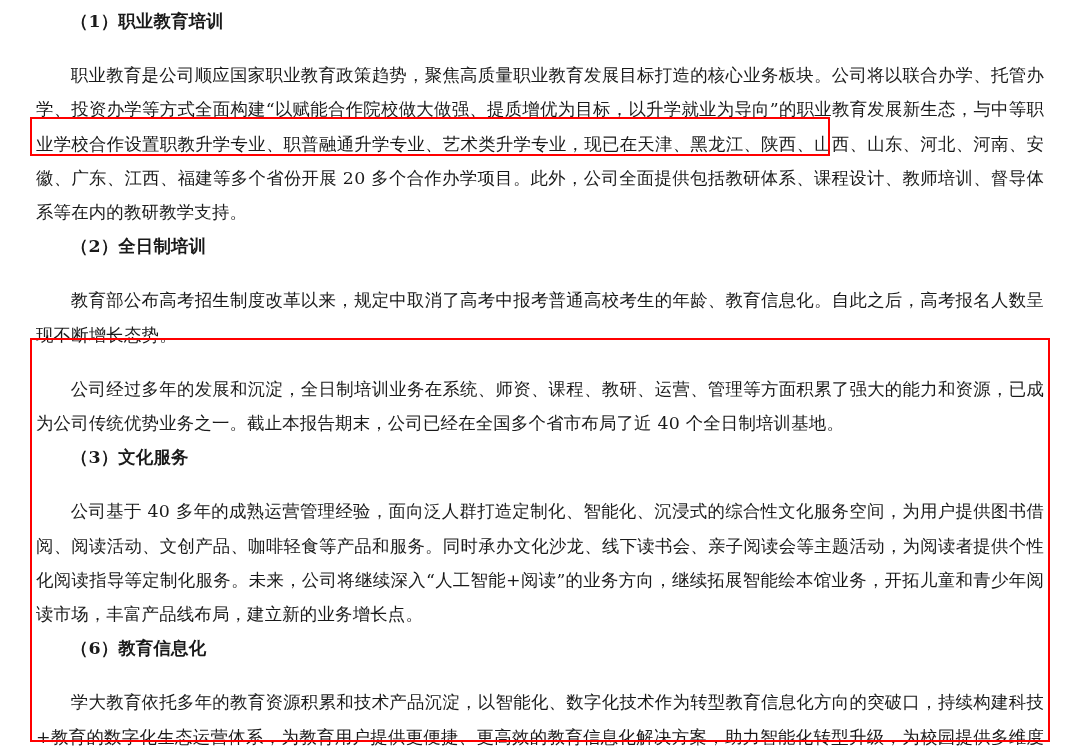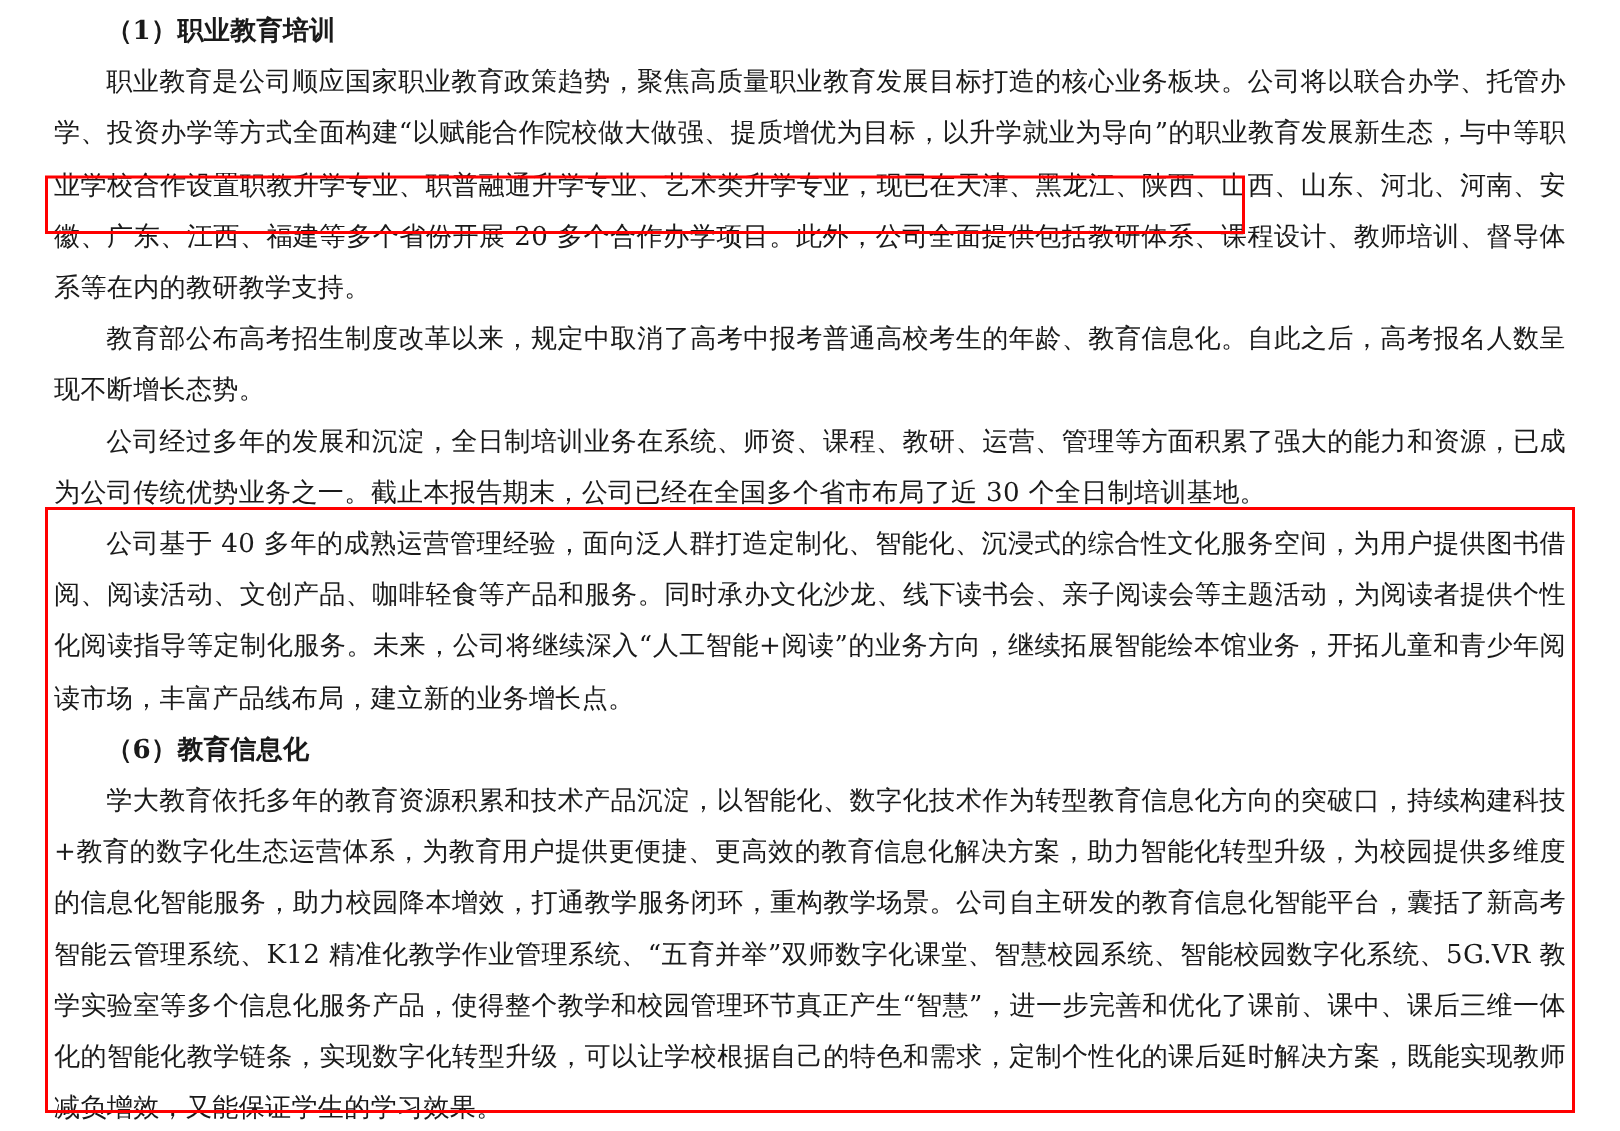--- a/index.html
+++ b/index.html
@@ -33,20 +33,21 @@
     text-align: justify;
     text-justify: inter-ideograph;
     letter-spacing: 0.2px;
   }
   .heading {
     text-indent: 2em;
     font-weight: bold;
   }
   .para {
     text-indent: 2em;
+    margin-top: 20px;
   }
   
   .redbox {
     position: absolute;
     border: 2.5px solid #ff0000;
     box-sizing: border-box;
     pointer-events: none;
   }
   #box-provinces {
     left: 30px;
@@ -64,23 +65,25 @@
 </head>
 <body>
 
 <div class="page">
 
   <div class="doc-body">
 
     <p class="heading">（1）职业教育培训</p>
     <p class="para">职业教育是公司顺应国家职业教育政策趋势，聚焦高质量职业教育发展目标打造的核心业务板块。公司将以联合办学、托管办学、投资办学等方式全面构建“以赋能合作院校做大做强、提质增优为目标，以升学就业为导向”的职业教育发展新生态，与中等职业学校合作设置职教升学专业、职普融通升学专业、艺术类升学专业，现已在天津、黑龙江、陕西、山西、山东、河北、河南、安徽、广东、江西、福建等多个省份开展 20 多个合作办学项目。此外，公司全面提供包括教研体系、课程设计、教师培训、督导体系等在内的教研教学支持。</p>
 
+    <p class="heading">（2）全日制培训</p>
     <p class="para">教育部公布高考招生制度改革以来，规定中取消了高考中报考普通高校考生的年龄、教育信息化。自此之后，高考报名人数呈现不断增长态势。</p>
-    <p class="para">公司经过多年的发展和沉淀，全日制培训业务在系统、师资、课程、教研、运营、管理等方面积累了强大的能力和资源，已成为公司传统优势业务之一。截止本报告期末，公司已经在全国多个省市布局了近 30 个全日制培训基地。</p>
+    <p class="para">公司经过多年的发展和沉淀，全日制培训业务在系统、师资、课程、教研、运营、管理等方面积累了强大的能力和资源，已成为公司传统优势业务之一。截止本报告期末，公司已经在全国多个省市布局了近 40 个全日制培训基地。</p>
 
+    <p class="heading">（3）文化服务</p>
     <p class="para">公司基于 40 多年的成熟运营管理经验，面向泛人群打造定制化、智能化、沉浸式的综合性文化服务空间，为用户提供图书借阅、阅读活动、文创产品、咖啡轻食等产品和服务。同时承办文化沙龙、线下读书会、亲子阅读会等主题活动，为阅读者提供个性化阅读指导等定制化服务。未来，公司将继续深入“人工智能+阅读”的业务方向，继续拓展智能绘本馆业务，开拓儿童和青少年阅读市场，丰富产品线布局，建立新的业务增长点。</p>
 
     <p class="heading">（6）教育信息化</p>
     <p class="para">学大教育依托多年的教育资源积累和技术产品沉淀，以智能化、数字化技术作为转型教育信息化方向的突破口，持续构建科技+教育的数字化生态运营体系，为教育用户提供更便捷、更高效的教育信息化解决方案，助力智能化转型升级，为校园提供多维度的信息化智能服务，助力校园降本增效，打通教学服务闭环，重构教学场景。公司自主研发的教育信息化智能平台，囊括了新高考智能云管理系统、K12 精准化教学作业管理系统、“五育并举”双师数字化课堂、智慧校园系统、智能校园数字化系统、5G.VR 教学实验室等多个信息化服务产品，使得整个教学和校园管理环节真正产生“智慧”，进一步完善和优化了课前、课中、课后三维一体化的智能化教学链条，实现数字化转型升级，可以让学校根据自己的特色和需求，定制个性化的课后延时解决方案，既能实现教师减负增效，又能保证学生的学习效果。</p>
 
   </div>
 
   <div class="redbox" id="box-provinces"></div>
   <div class="redbox" id="box-culture-info"></div>
 

